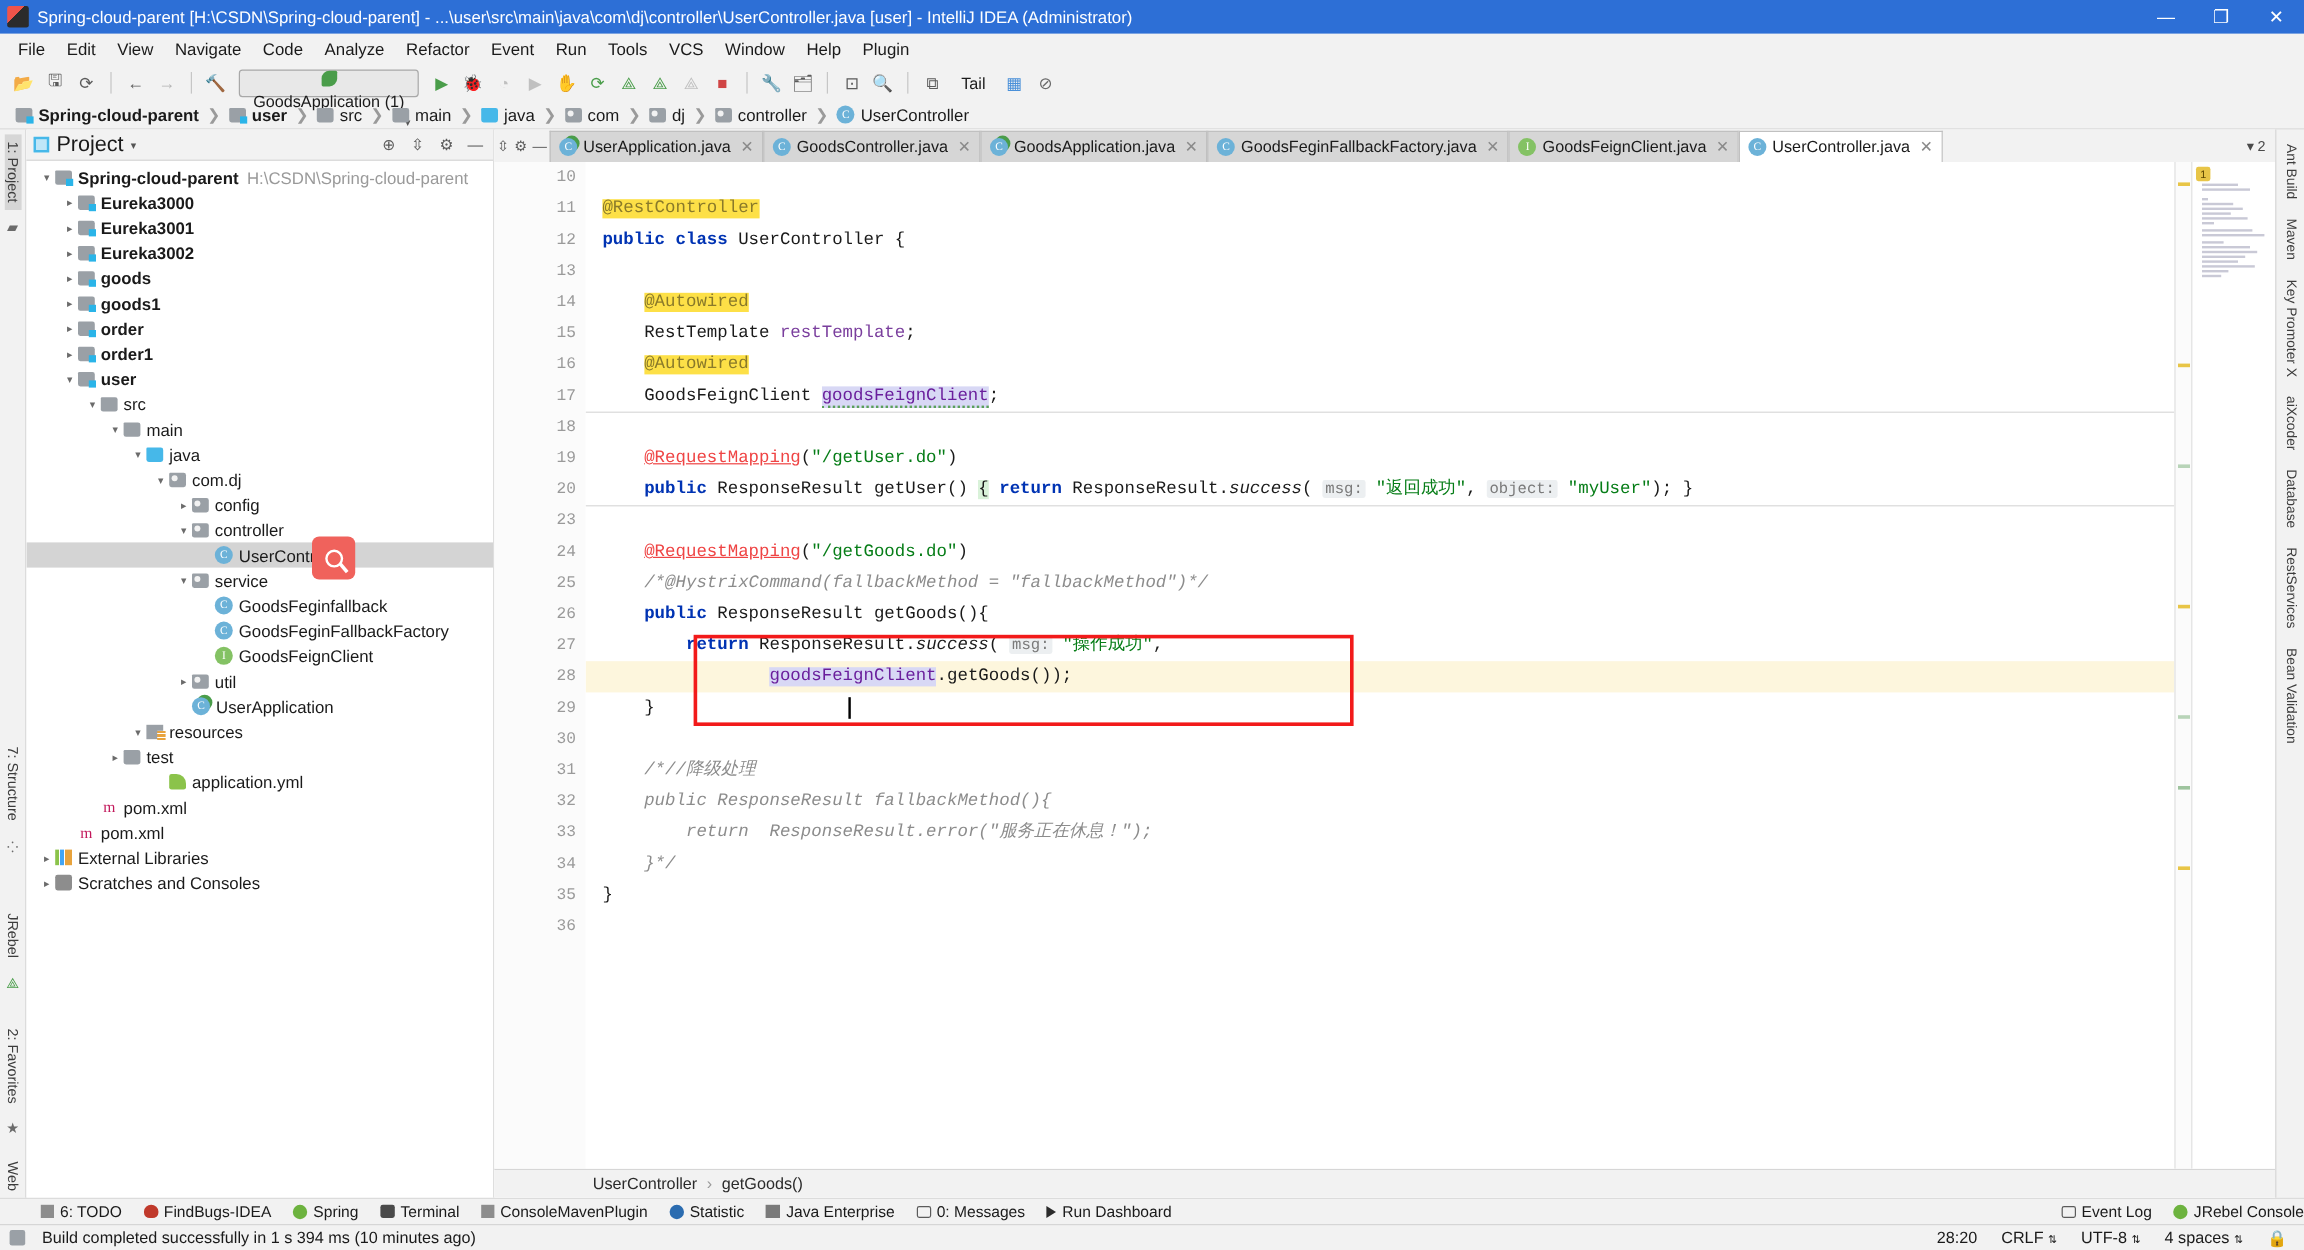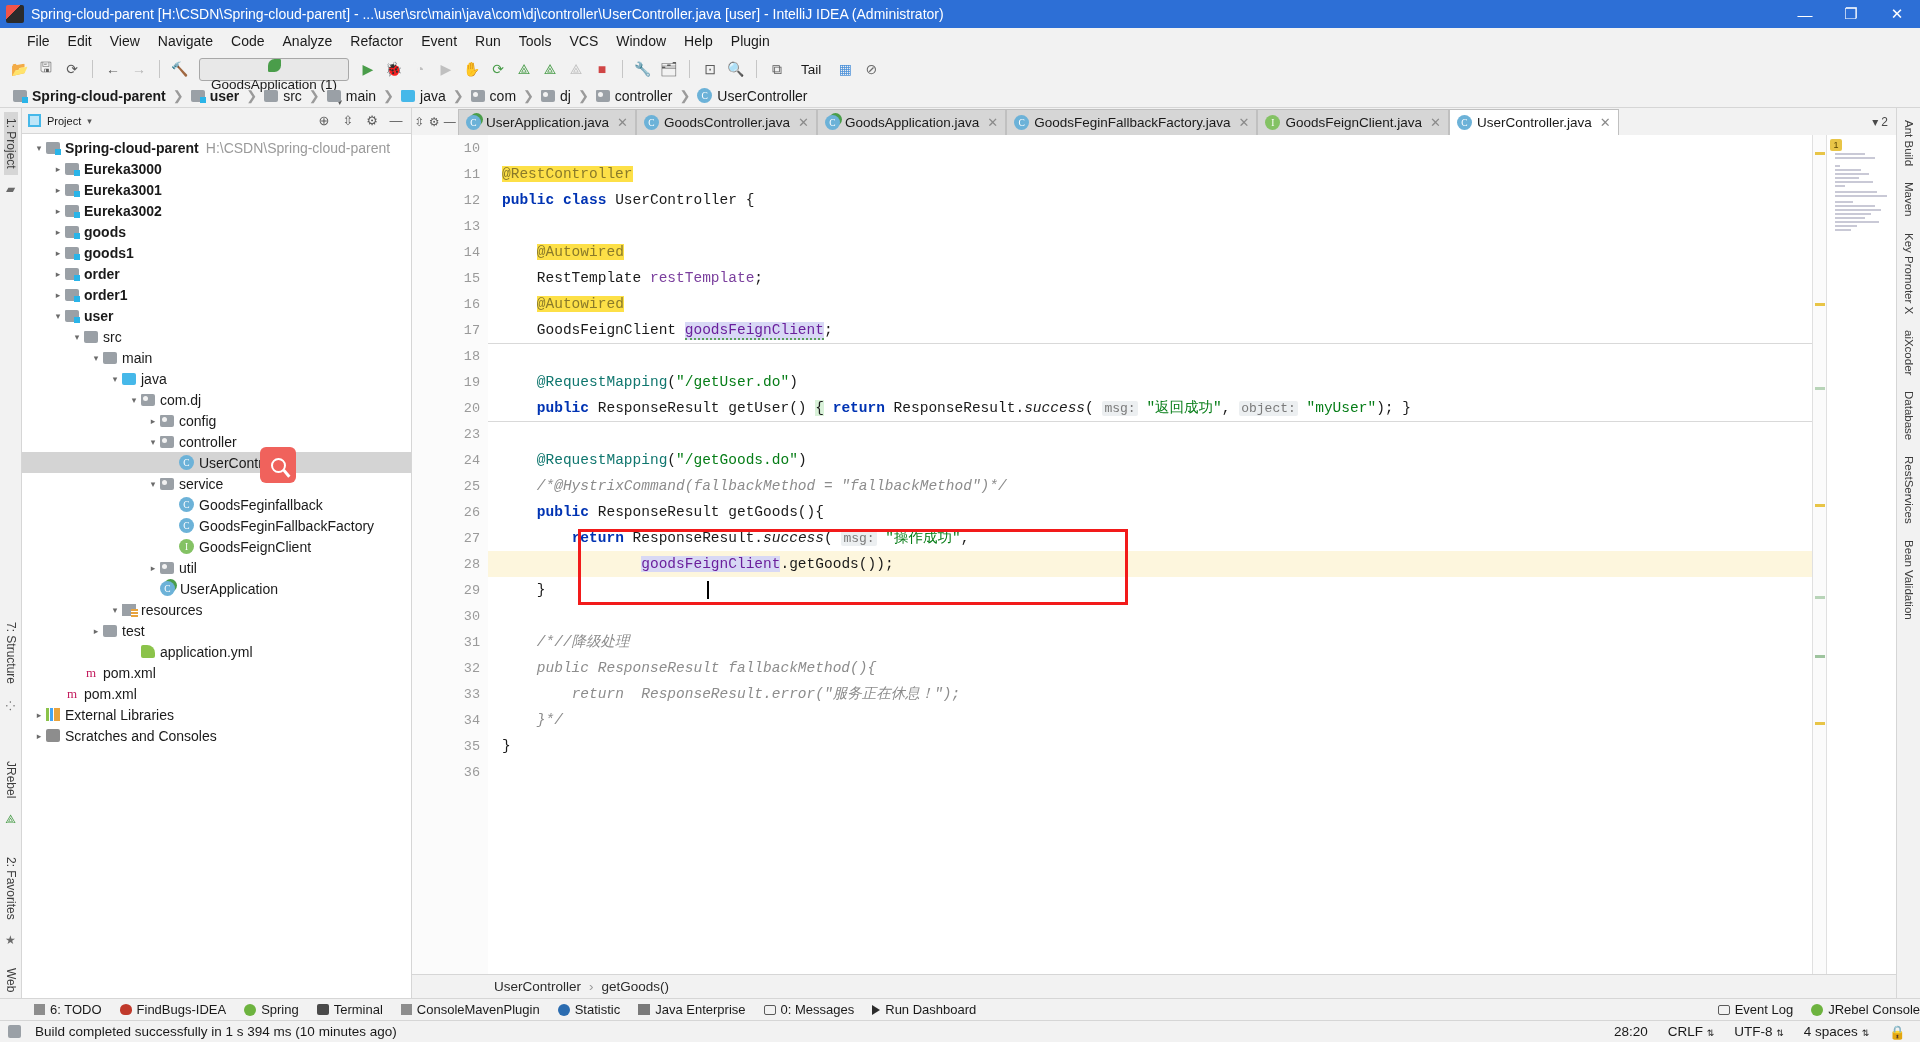--- a/index.html
+++ b/index.html
@@ -26,21 +26,21 @@
     border-radius:2px; flex:none;
   }
   #titlebar .title-text{ white-space:nowrap; overflow:hidden; }
   #winbtns{ position:absolute; right:0; top:0; height:28px; display:flex; }
   #winbtns div{ width:46px;height:28px;display:flex;align-items:center;justify-content:center;
     color:#fff;font-size:15px; }
 
   
   #menubar{
     height:26px; background:#f2f2f2; display:flex; align-items:center;
-    padding-left:18px; font-size:14px; border-bottom:1px solid #f2f2f2;
+    padding-left:6px; font-size:14px; border-bottom:1px solid #f2f2f2;
   }
   #menubar .mi{ padding:3px 9px; cursor:default; }
 
   
   #toolbar{
     height:30px; background:#f2f2f2; display:flex; align-items:center;
     padding-left:8px; gap:2px;
   }
   .tb{ width:24px;height:24px;display:flex;align-items:center;justify-content:center;
        border-radius:3px; font-size:14px; color:#5b5b5b; }
@@ -78,21 +78,21 @@
     padding:6px 0; white-space:nowrap; }
   .rail .vtxt.sel{ background:#d6d6d6; }
   .rail .icn{ margin:7px 0; font-size:12px;color:#6b6b6b; }
   .rail-right{ border-right:none; border-left:1px solid #d6d6d6; width:24px;}
 
   
   #project{ width:390px; background:#fff; border-right:1px solid #d6d6d6; display:flex;flex-direction:column;}
   #projhdr{ height:26px;background:#f2f2f2;display:flex;align-items:center;padding:0 6px;
     border-bottom:1px solid #d6d6d6; gap:6px;}
   #projhdr .sqico{width:13px;height:13px;border:2px solid #46b8e9;background:#bfe6f8;}
-  #projhdr .lbl{font-size:11px;}
+  #projhdr .lbl{font-size:18px;}
   #projhdr .caret{font-size:9px;color:#555;}
   #projhdr .spacer{flex:1;}
   #projhdr .hicn{width:18px;height:18px;display:flex;align-items:center;justify-content:center;color:#5b5b5b;font-size:13px;}
   #tree{ flex:1; overflow:hidden; padding-top:3px; font-size:14px; position:relative;}
   .tr{ height:21px; display:flex; align-items:center; white-space:nowrap; }
   .tr.sel{ background:#d4d4d4; }
   .tr .arw{ width:14px; text-align:center; font-size:9px; color:#6b6b6b; flex:none;}
   .tr .arw.open:before{ content:"\25BE"; }
   .tr .arw.closed:before{ content:"\25B8"; }
   .tr .ic{ margin-right:5px; flex:none; }
@@ -132,21 +132,21 @@
   #gutter{ width:76px; background:#fbfbfb; position:relative; flex:none;}
   #gutter .gl{ height:26px; display:flex; align-items:center; justify-content:flex-end;
       padding-right:8px; color:#9a9a9a; font-size:13.5px;
       font-family:"Liberation Mono", monospace; position:relative;}
 
   #code{ flex:1; position:relative; font-family:"Liberation Mono", monospace; font-size:14.5px;
          overflow:hidden; background:#fff;}
   .cl{ height:26px; line-height:26px; white-space:pre; padding-left:14px; position:relative;}
   .cl.hl{ background:#fdf6dd; }
   .kw{ color:#0033b3; font-weight:bold; }
-  .ann{ color:#0f766e; }
+  .ann{ color:#ef4444;text-decoration:underline; }
   .annhl{ background:#fde047; color:#8a7a2a; }
   .str{ color:#067d17; }
   .cmt{ color:#8c8c8c; font-style:italic; }
   .fld{ color:#7a3e9d; }
   .fldhl{ background:#d8d8f5; color:#6a1f9c; }
   .hint{ background:#eceff1; color:#7a7a7a; font-size:13px; padding:0 2px; border-radius:2px;}
   .itm{ font-style:italic; }
   .brcmatch{ background:#d9f2d9; }
   .wavy{ border-bottom:2px dotted #5aa05a; }
   .sepline{ position:absolute; left:0; right:0; top:0; border-top:1px solid #d9d9d9; }

